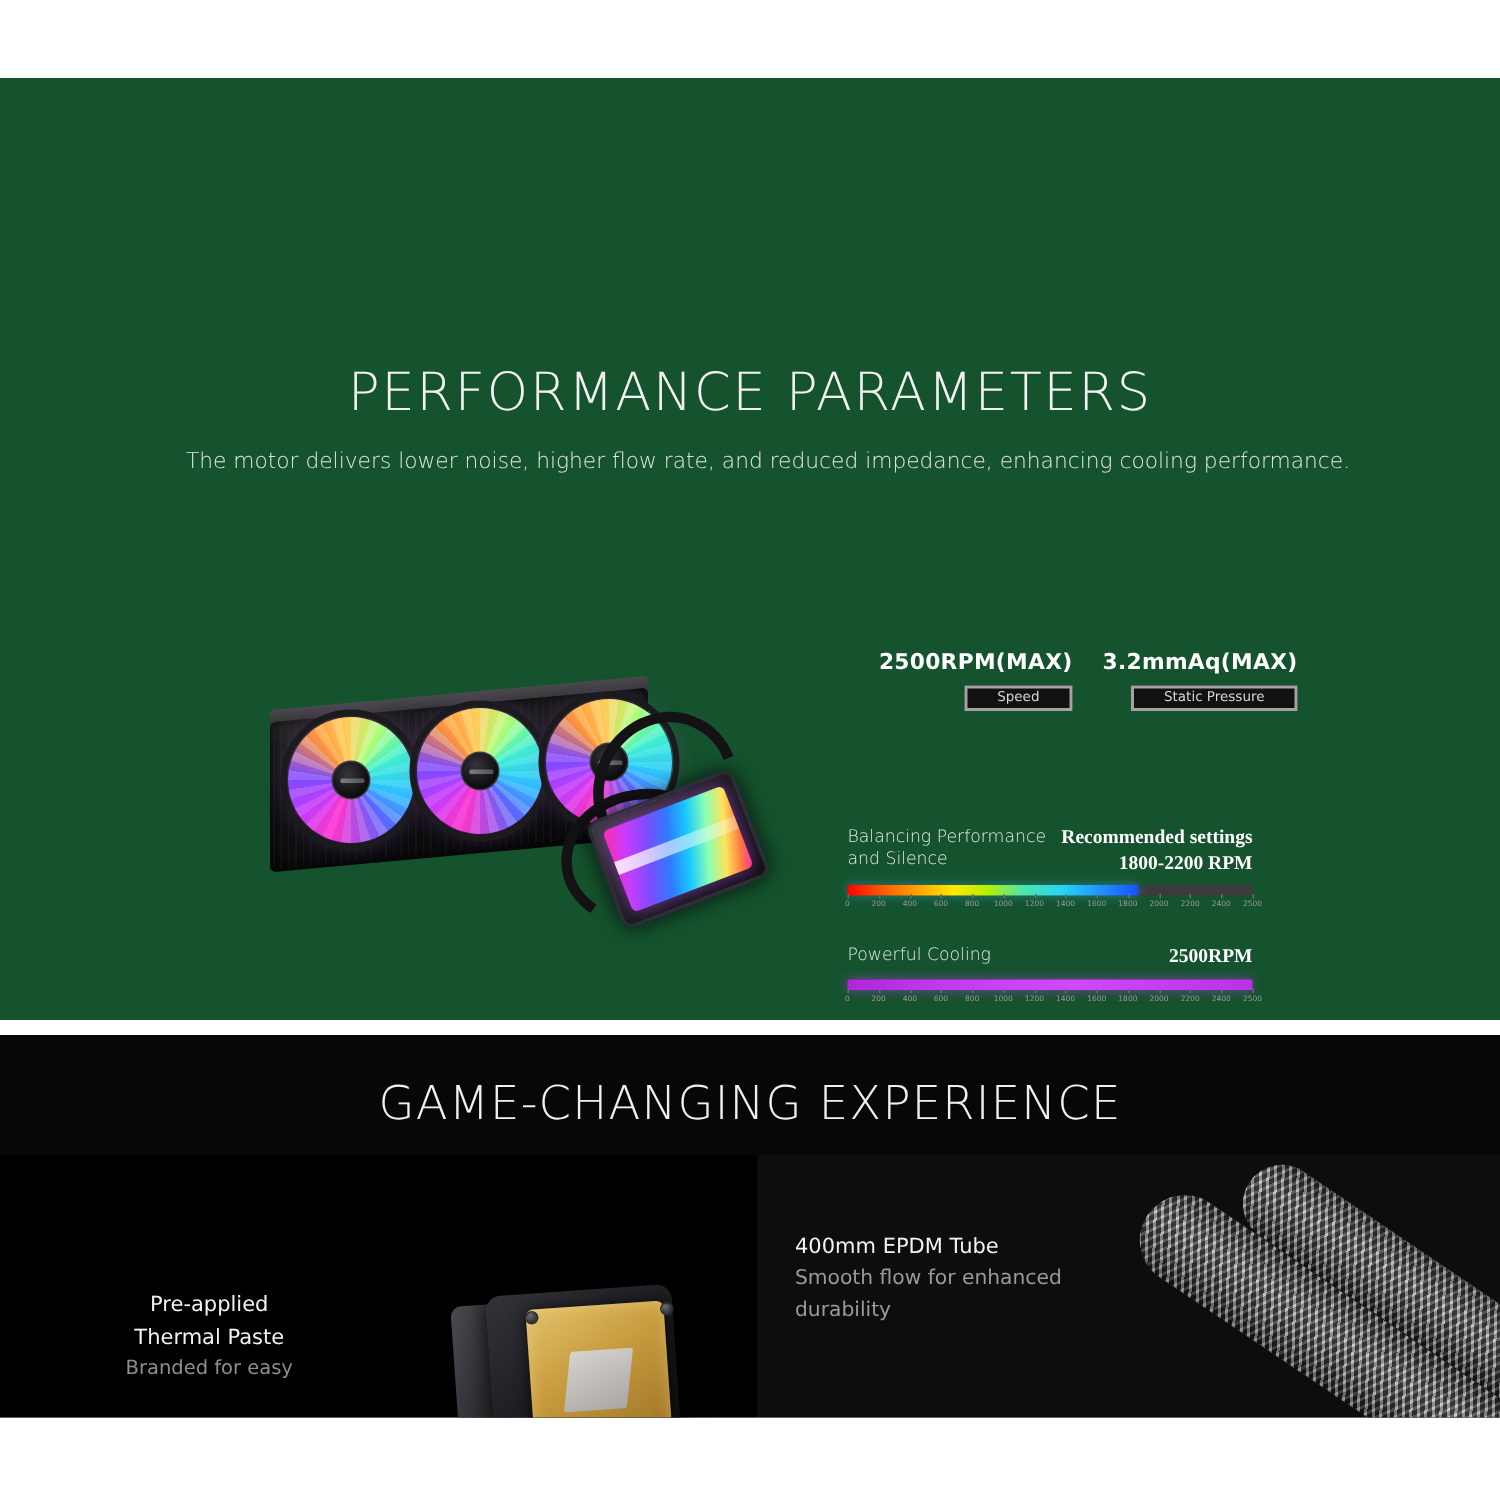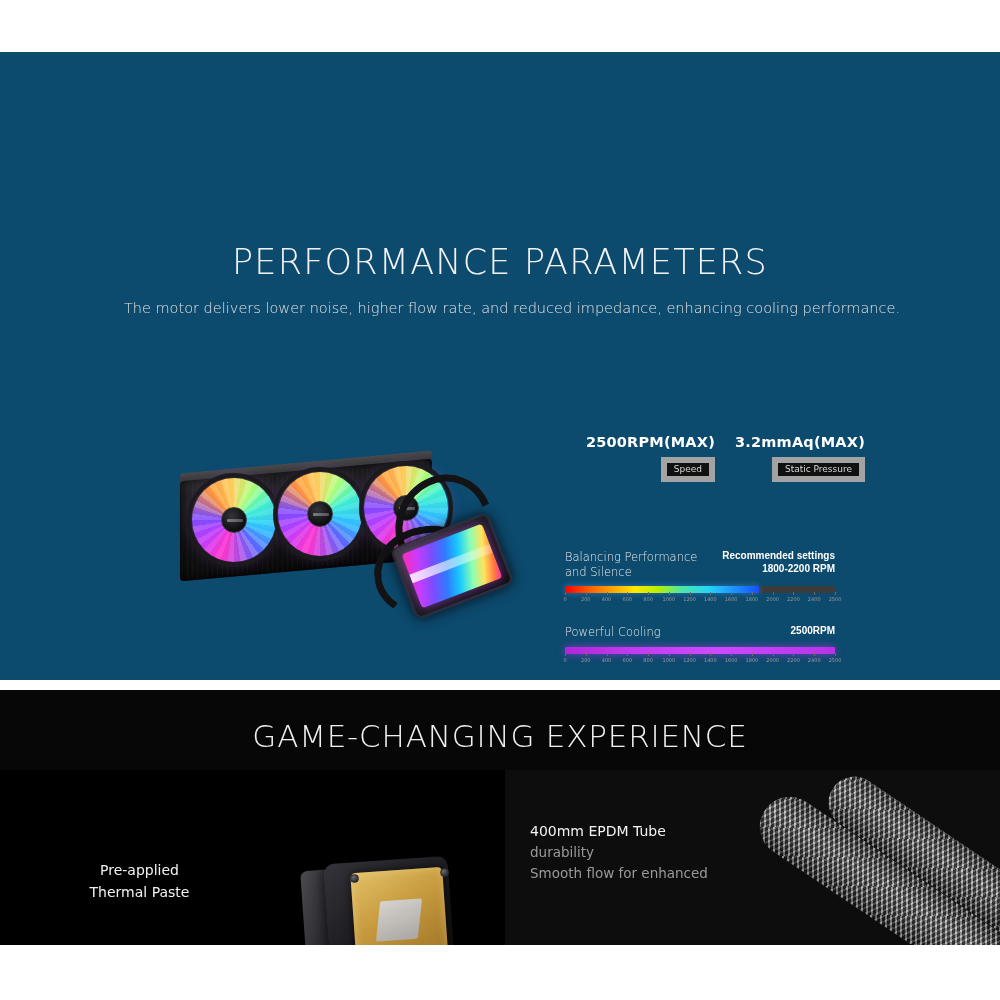--- a/index.html
+++ b/index.html
@@ -7,21 +7,21 @@
     width: 1000px; height: 1000px;
     background: #ffffff;
     font-family: "Liberation Sans", sans-serif;
     overflow: hidden;
   }
   .page { position: relative; width: 1000px; height: 1000px; background: #fff; }
 
   
   .section-perf {
     position: absolute; left: 0; top: 52px; width: 1000px; height: 628px;
-    background: #0c4a6e;
+    background: #14532d;
     overflow: hidden;
   }
   .perf-head { position: absolute; left: 0; top: 190px; width: 1000px; text-align: center; }
   .perf-title {
     font-size: 35px; letter-spacing: 1.2px; color: #f2f2f2;
     font-weight: 300; font-family: "DejaVu Sans", sans-serif;
     white-space: nowrap;
   }
   .perf-sub {
     margin-top: 18px; font-size: 14.5px; color: #e2e2e2; font-weight: 300;
@@ -114,37 +114,37 @@
 
   
   .specs { position: absolute; left: 565px; top: 382px; width: 300px; }
   .spec-row { display: flex; }
   .spec-cell { width: 150px; text-align: right; }
   .spec-val {
     font-size: 14.5px; font-weight: bold; color: #ffffff;
     font-family: "DejaVu Sans", sans-serif; letter-spacing: .2px;
   }
   .spec-chip {
-    display: inline-block; margin-top: 7px; padding: 1px 7px 2px;
-    font-size: 9px; color: #d8d8d8; border: 6px solid #a3a3a3;
+    display: inline-block; margin-top: 7px; padding: 1px 20px 2px;
+    font-size: 9px; color: #d8d8d8; border: 2px solid #a3a3a3;
     background: #111; font-family: "DejaVu Sans", sans-serif;
   }
   .spec-row-2 { margin-top: 22px; }
 
   
   .meters { position: absolute; left: 565px; top: 498px; width: 270px; }
   .meter { margin-bottom: 18px; }
   .meter-head { display: flex; justify-content: space-between; align-items: flex-start; }
   .meter-left {
     font-size: 11.5px; color: #e6e6e6; line-height: 1.28; font-weight: 300;
     font-family: "DejaVu Sans", sans-serif;
   }
   .meter-right {
-    font-size: 10px; color: #ffffff; line-height: 1.28; font-weight: bold;
-    text-align: right; font-family: Liberation Sans, sans-serif;
+    font-size: 13px; color: #ffffff; line-height: 1.28; font-weight: bold;
+    text-align: right; font-family: Liberation Serif, serif;
   }
   .bar-wrap { position: relative; margin-top: 7px; height: 7px; background: #3b3b3b; border-radius: 1px; }
   .bar-fill { position: absolute; left: 0; top: 0; height: 7px; border-radius: 1px; }
   .bar-spectrum {
     width: 72%;
     background: linear-gradient(90deg,#ff0000 0%,#ff5a00 12%,#ffa300 24%,#ffe800 36%,
       #b6f000 48%,#4ee6a8 60%,#25d5f5 74%,#1f8dff 88%,#1550ff 100%);
     box-shadow: 0 0 7px rgba(80,180,255,.45);
   }
   .bar-purple {
@@ -378,38 +378,39 @@
 
   <div class="section-game">
     <div class="game-title">GAME-CHANGING EXPERIENCE</div>
 
     <div class="panels">
 
       <div class="panel-a">
         <div class="paste-text">
           <div class="paste-l1">Pre-applied</div>
           <div class="paste-l2">Thermal Paste</div>
+          <div class="paste-l3">Branded for easy</div>
         </div>
 
         <div class="plate">
           <div class="plate-bracket"></div>
           <div class="plate-block"></div>
           <div class="plate-copper"></div>
           <div class="plate-paste"></div>
           <div class="screw" style="left:50px; top:22px;"></div>
           <div class="screw" style="left:140px; top:16px;"></div>
 
         </div>
       </div>
 
       <div class="panel-b">
         <div class="tube-text">
           <div class="tube-l1">400mm EPDM Tube</div>
+          <div class="tube-l2">Smooth flow for enhanced</div>
           <div class="tube-l2">durability</div>
-          <div class="tube-l2">Smooth flow for enhanced</div>
         </div>
         <div class="braid-wrap">
           <div class="braid braid-1"></div>
           <div class="braid braid-2"></div>
         </div>
       </div>
 
     </div>
   </div>
 </div>

